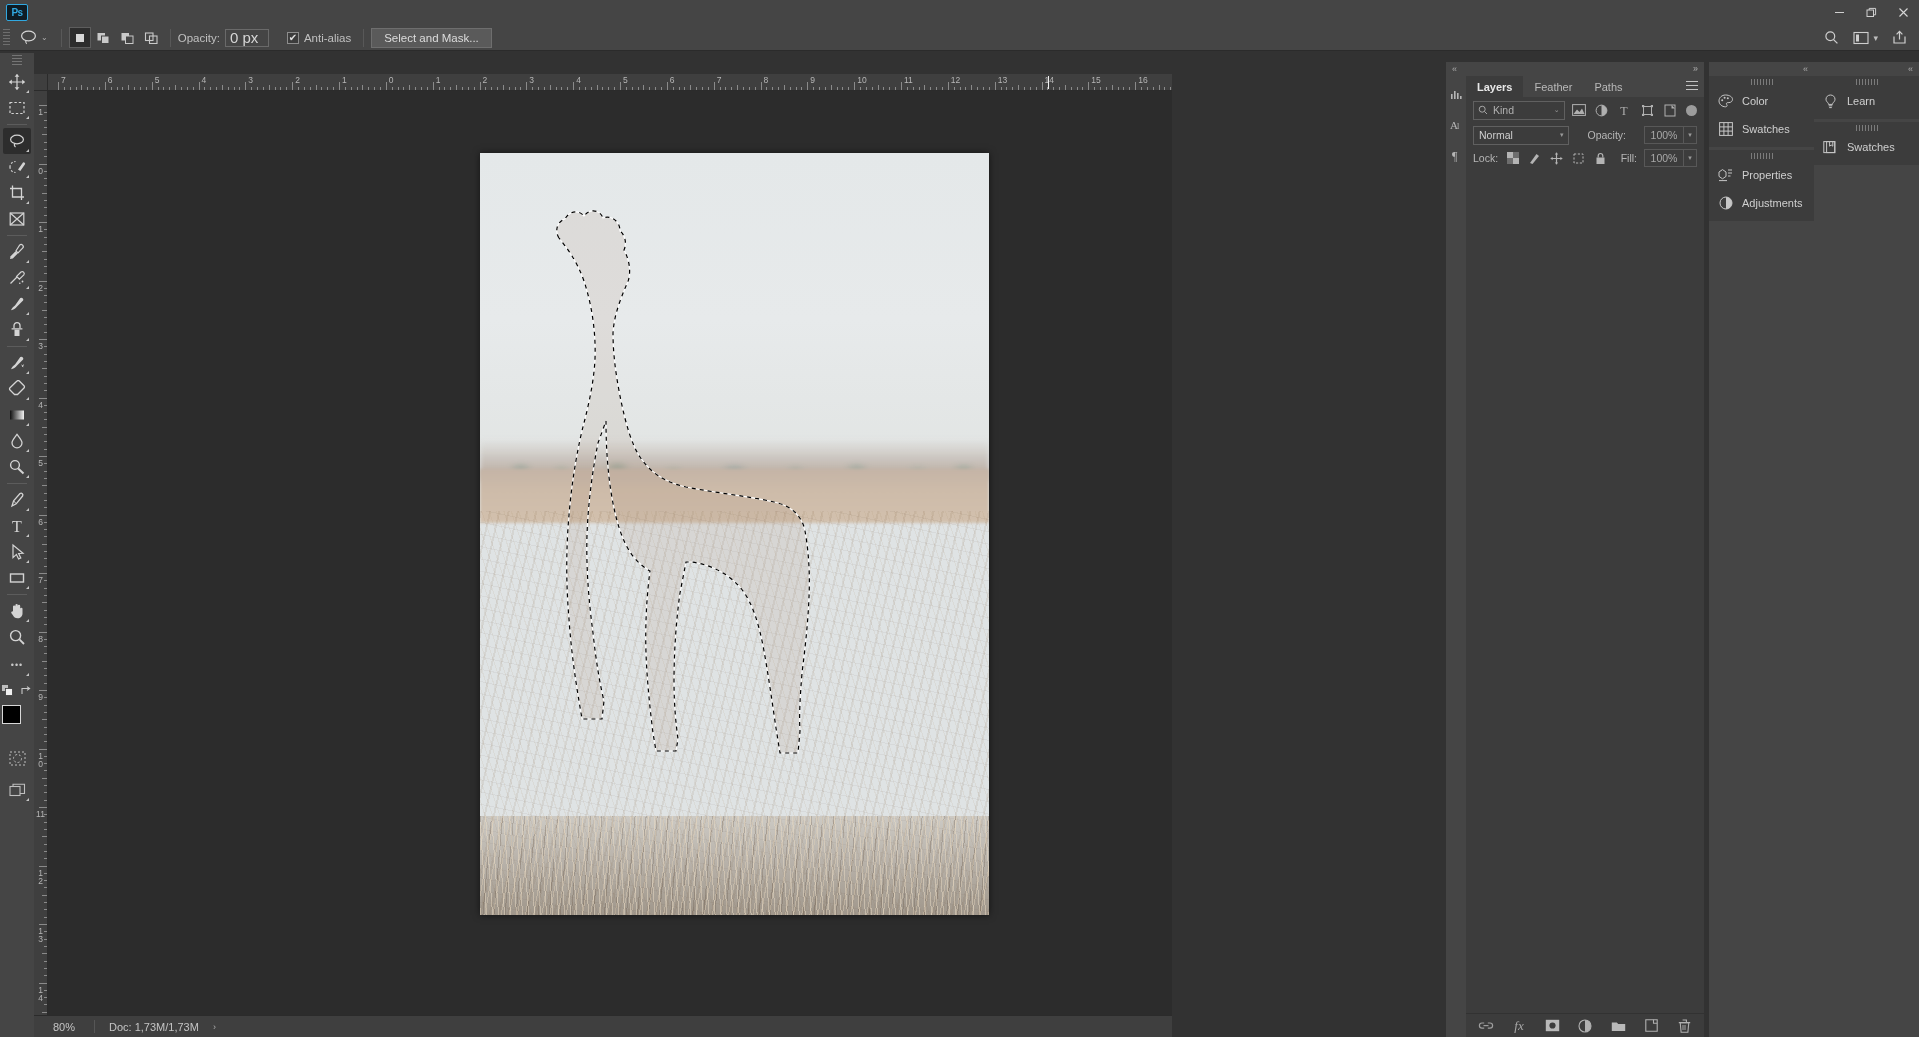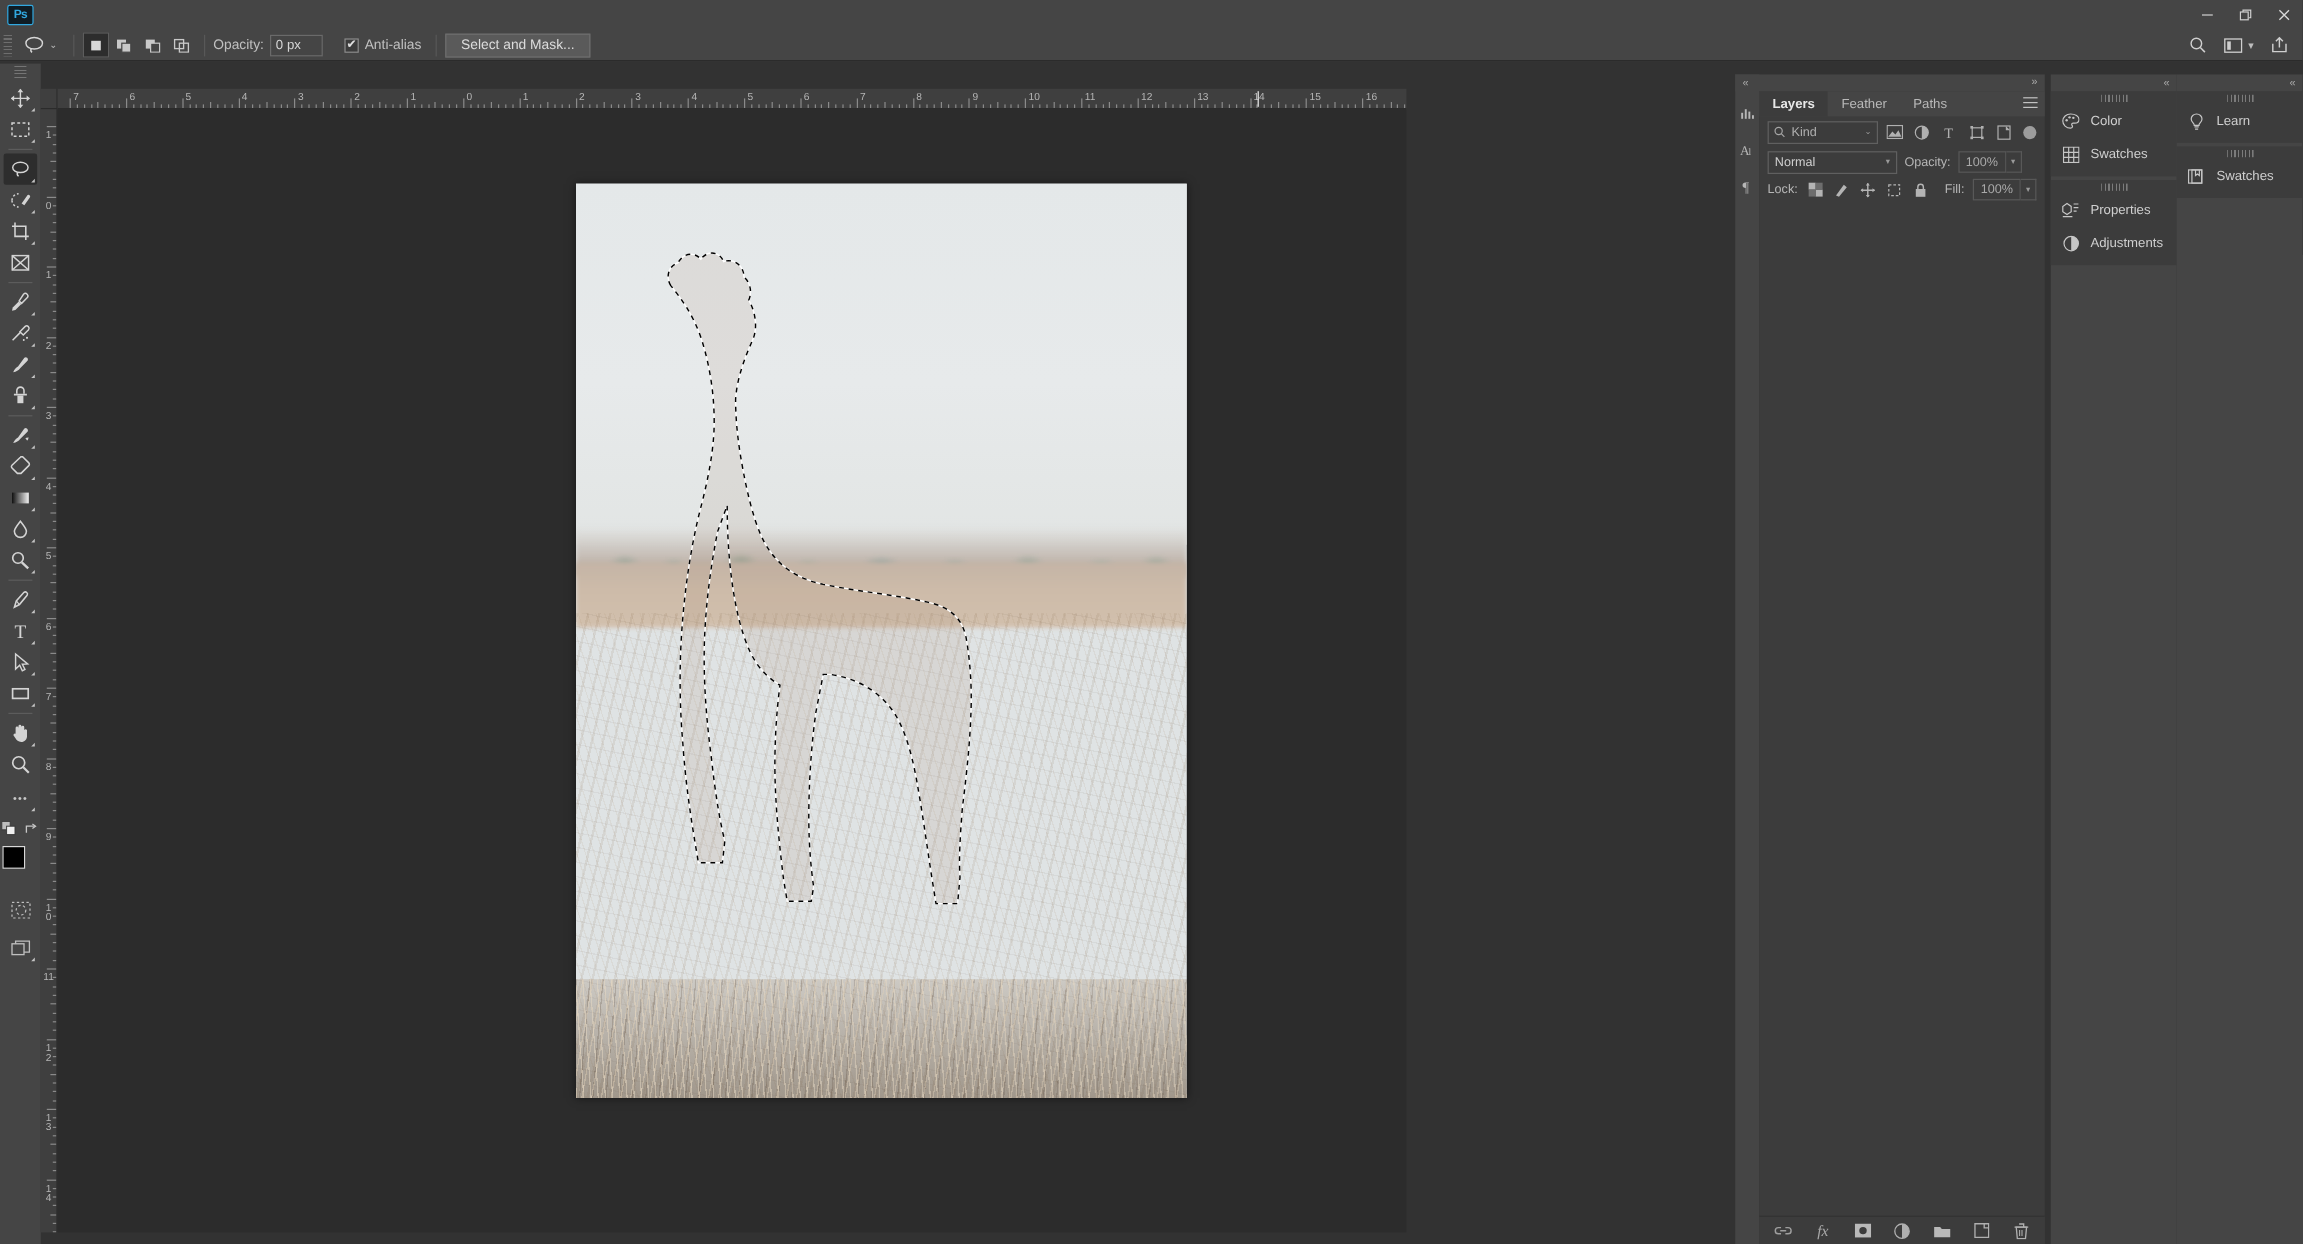--- a/index.html
+++ b/index.html
@@ -51,21 +51,21 @@
   .opt-caret { font-size: 8px; color: #b0b0b0; margin-right: 6px; }
   .opt-sep { width: 1px; height: 18px; background: #585858; margin: 0 7px; }
   .sel-modes { display: flex; gap: 2px; }
   .sel-mode {
     width: 22px; height: 21px; display: flex; align-items: center; justify-content: center;
   }
   .sel-mode.active { background: #2d2d2d; border: 1px solid #5d5d5d; }
   .opt-label { font-size: 11.5px; color: #c0c0c0; margin-right: 5px; }
   .opt-input {
     width: 44px; height: 18px; background: #454545; border: 1px solid #6a6a6a;
-    color: #d6d6d6; font-size: 11px; padding: 0 4px; line-height: 16px;
+    color: #d6d6d6; font-size: 15px; padding: 0 4px; line-height: 16px;
   }
   .opt-check {
     width: 12px; height: 12px; border: 1px solid #8d8d8d; background: #3c3c3c;
     display: flex; align-items: center; justify-content: center; margin-right: 5px;
   }
   .opt-check .tick { color: #e0e0e0; font-size: 10px; line-height: 10px; }
   .opt-btn {
     height: 20px; background: #5a5a5a; border: 1px solid #6e6e6e; color: #dcdcdc;
     font-size: 11.5px; padding: 0 12px; display: flex; align-items: center;
   }
@@ -258,21 +258,21 @@
     width: 92px; height: 19px; background: #3c3c3c; border: 1px solid #606060;
     display: flex; align-items: center; gap: 5px; padding: 0 4px;
     font-size: 10.5px; color: #b0b0b0;
   }
   .kind-caret { margin-left: auto; font-size: 7px; color: #9a9a9a; }
   .filt-ico { width: 18px; height: 18px; display: flex; align-items: center; justify-content: center; }
   .toggle-knob {
     width: 11px; height: 11px; border-radius: 50%; background: #9c9c9c; margin-left: 2px;
   }
 
-  .blend-row { height: 24px; display: flex; align-items: center; padding: 0 7px; gap: 6px; }
+  .blend-row { height: 24px; display: flex; align-items: center; padding: 0 7px; gap: 18px; }
   .blend-sel {
     width: 108px; height: 19px; background: #3c3c3c; border: 1px solid #606060;
     font-size: 10.5px; color: #cfcfcf; display: flex; align-items: center; padding: 0 5px;
   }
   .mini-caret { margin-left: auto; font-size: 7px; color: #9a9a9a; }
   .sm-label { font-size: 10.5px; color: #b6b6b6; }
   .opa-box {
     width: 40px; height: 18px; border: 1px solid #585858; background: #3c3c3c;
     font-size: 10.5px; color: #a8a8a8; display: flex; align-items: center;
     justify-content: center;
@@ -1071,20 +1071,26 @@
                    C106 416 109 450 113 480 C116 508 120 532 124 548 L122 566
                    L102 566 L99 548 C95 524 91 496 89 466 C86 432 86 396 89 362
                    C92 326 98 292 105 266 C110 246 114 226 115 206
                    C116 180 112 152 104 128 C97 108 87 95 79 85 Z"></path>
           </g>
         </svg>
       </div>
     </div>
   </div>
 
+  <div class="statusbar">
+    <div class="st-zoom">80%</div>
+    <div class="st-sep"></div>
+    <div class="st-doc">Doc: 1,73M/1,73M</div>
+    <div class="st-arrow">›</div>
+  </div>
 
   <div class="dock-collapse-strip"></div>
   <div class="mini-icons">
     <div class="mini-ico">
       <svg width="14" height="14" viewBox="0 0 14 14">
         <rect x="2" y="7" width="1.6" height="5" fill="#b6b6b6"></rect>
         <rect x="5" y="4" width="1.6" height="8" fill="#b6b6b6"></rect>
         <rect x="8" y="6" width="1.6" height="6" fill="#b6b6b6"></rect>
         <rect x="11" y="9" width="1.6" height="3" fill="#b6b6b6"></rect>
       </svg>

